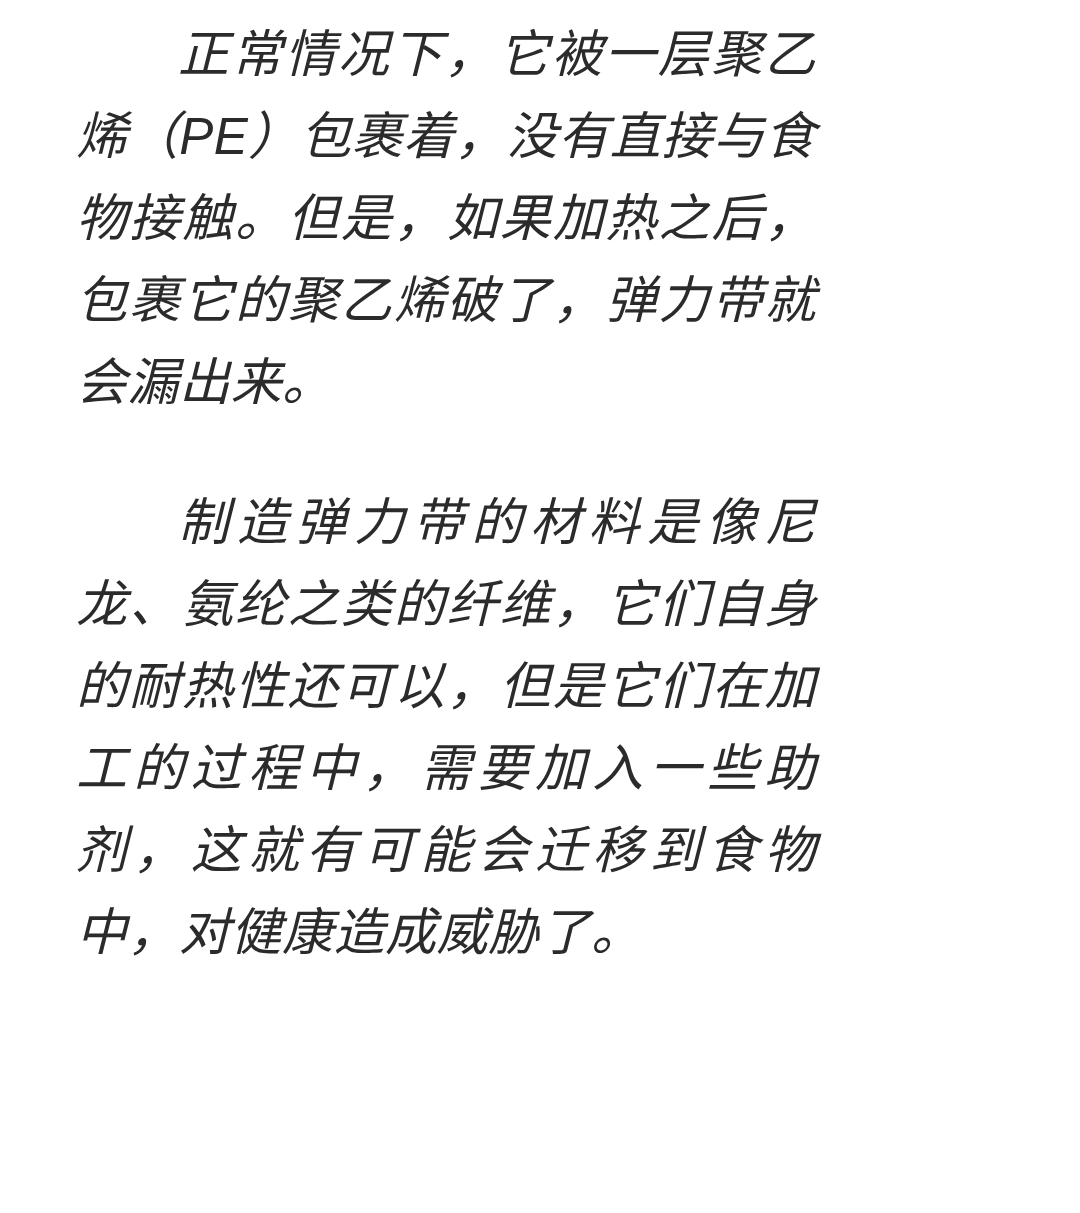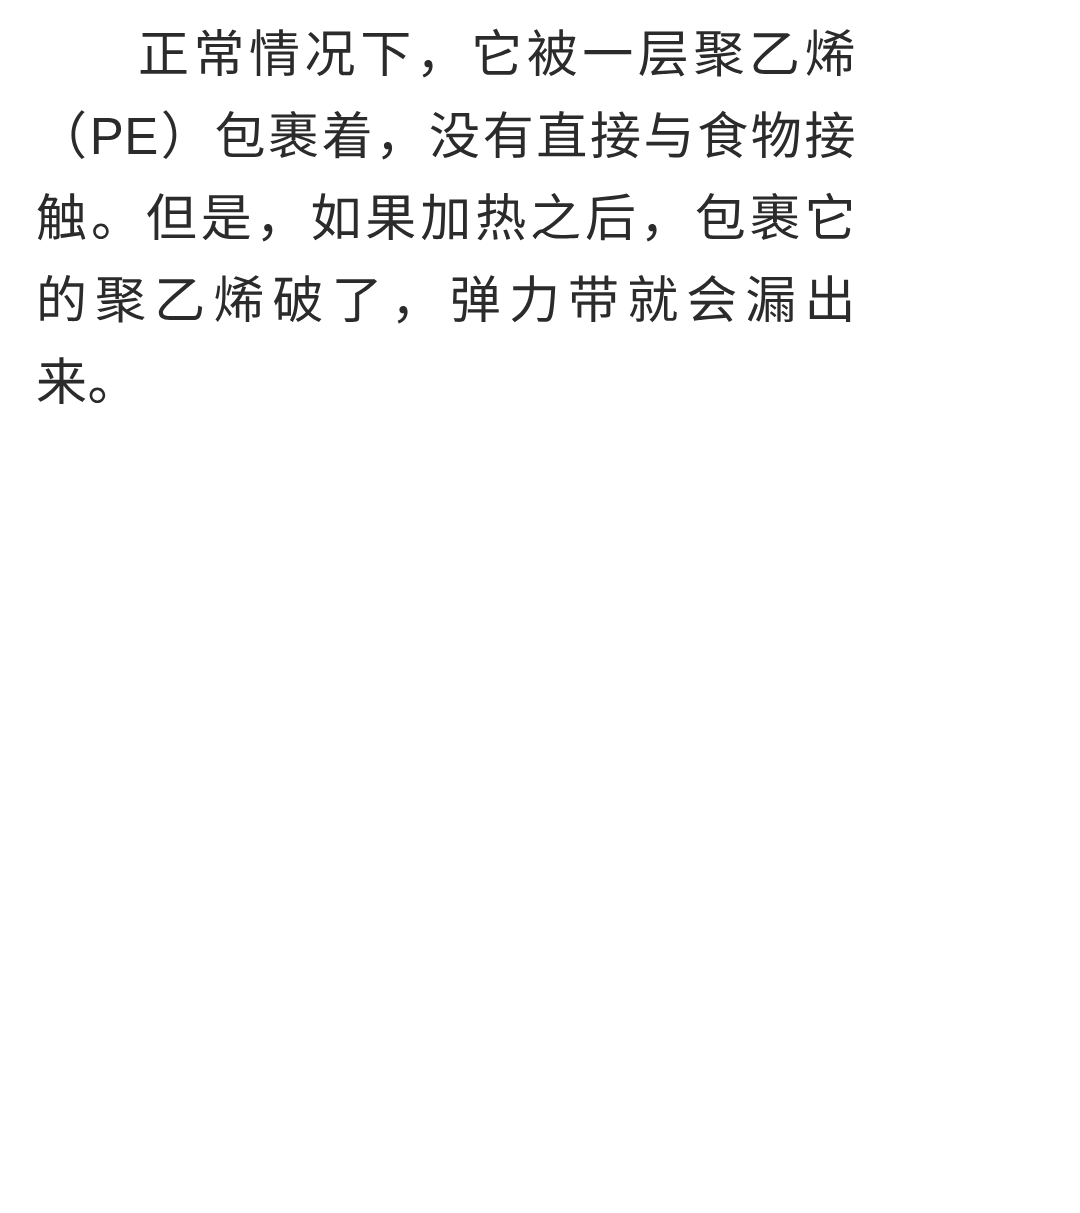--- a/index.html
+++ b/index.html
@@ -9,21 +9,22 @@
   }
   body {
     width: 1080px;
     min-height: 1213px;
     font-family: "Liberation Sans", "DejaVu Sans", sans-serif;
     color: #262626;
   }
   .article {
     box-sizing: border-box;
     width: 892px;
-    padding: 0 36px;
+    padding: 0 76px;
+    font-style: italic;
   }
   .para {
     font-size: 51px;
     line-height: 82px;
     letter-spacing: 0.5px;
     text-indent: 2em;
     margin: 0;
     text-align: justify;
     text-justify: inter-ideograph;
     color: #2b2b2b;
@@ -34,13 +35,14 @@
   }
   .p-first {
     padding-top: 14px;
   }
 </style>
 </head>
 <body>
 
 <div class="article">
   <p class="para p-first">正常情况下，它被一层聚乙烯（PE）包裹着，没有直接与食物接触。但是，如果加热之后，包裹它的聚乙烯破了，弹力带就会漏出来。</p>
+  <p class="para">制造弹力带的材料是像尼龙、氨纶之类的纤维，它们自身的耐热性还可以，但是它们在加工的过程中，需要加入一些助剂，这就有可能会迁移到食物中，对健康造成威胁了。</p>
 </div>
 
 </body></html>

